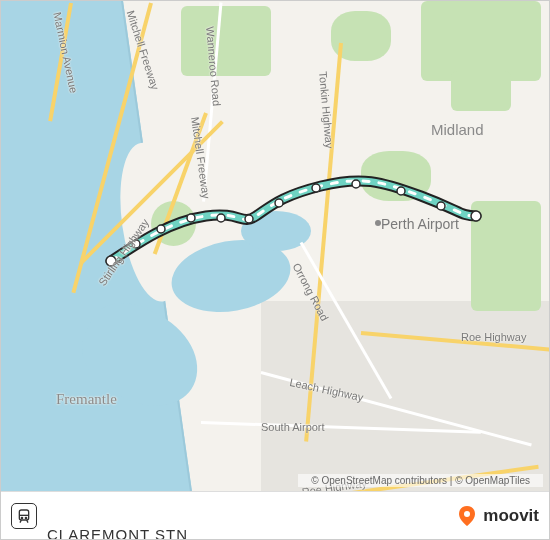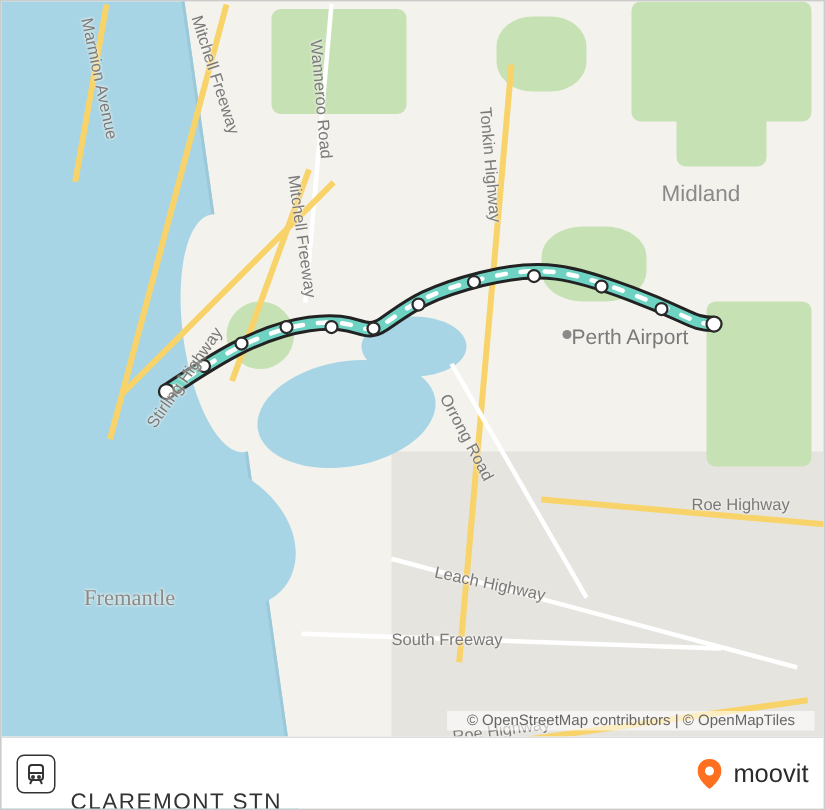--- a/index.html
+++ b/index.html
@@ -158,21 +158,21 @@
   .station-name {
     font-size: 15px;
     letter-spacing: 1px;
     color: #333;
     font-weight: 500;
     margin-top: 38px;
   }
   .brand {
     display:flex; align-items:center; gap:8px;
     font-size: 17px;
-    font-weight: 400;
+    font-weight: 700;
     color: #2b2b2b;
   }
   .brand-pin svg { width:16px; height:20px; display:block; }
 </style>
 </head>
 <body>
 
 <div class="frame">
   <div class="map-canvas">
     <div class="land"></div>
@@ -229,34 +229,34 @@
       <circle class="stop" cx="220" cy="217" r="4"></circle>
       <circle class="stop" cx="248" cy="218" r="4"></circle>
       <circle class="stop" cx="278" cy="202" r="4"></circle>
       <circle class="stop" cx="315" cy="187" r="4"></circle>
       <circle class="stop" cx="355" cy="183" r="4"></circle>
       <circle class="stop" cx="400" cy="190" r="4"></circle>
       <circle class="stop" cx="440" cy="205" r="4"></circle>
       <circle class="stop" cx="475" cy="215" r="5"></circle>
     </svg>
 
-    <span class="map-label place" style="left:440px; top:120px;">Midland</span>
+    <span class="map-label place" style="left:430px; top:120px;">Midland</span>
     <span class="map-label place" style="left:55px; top:390px;font-family:Liberation Serif, serif;">Fremantle</span>
     <span class="map-label" style="left:380px; top:215px; font-size:14px;">Perth Airport</span>
     <span class="poi-dot" style="left:374px; top:219px;"></span>
 
     <span class="map-label road-lbl" style="left:62px; top:10px; transform:rotate(78deg);">Marmion Avenue</span>
     <span class="map-label road-lbl" style="left:135px; top:8px; transform:rotate(72deg);">Mitchell Freeway</span>
     <span class="map-label road-lbl" style="left:200px; top:115px; transform:rotate(82deg);">Mitchell Freeway</span>
     <span class="map-label road-lbl" style="left:215px; top:25px; transform:rotate(85deg);">Wanneroo Road</span>
     <span class="map-label road-lbl" style="left:328px; top:70px; transform:rotate(85deg);">Tonkin Highway</span>
     <span class="map-label road-lbl" style="left:95px; top:280px; transform:rotate(-55deg);">Stirling Highway</span>
     <span class="map-label road-lbl" style="left:300px; top:260px; transform:rotate(62deg);">Orrong Road</span>
     <span class="map-label road-lbl" style="left:290px; top:375px; transform:rotate(12deg);">Leach Highway</span>
-    <span class="map-label road-lbl" style="left:260px; top:420px;">South Freeway</span>
+    <span class="map-label road-lbl" style="left:260px; top:420px;">South Airport</span>
     <span class="map-label road-lbl" style="left:460px; top:330px;">Roe Highway</span>
     <span class="map-label road-lbl" style="left:300px; top:485px; transform:rotate(-8deg);">Roe Highway</span>
 
     <div class="attribution">© OpenStreetMap contributors | © OpenMapTiles</div>
   </div>
 
   <div class="bottom-bar">
     <div class="station-group">
       <span class="train-icon">
         <svg viewBox="0 0 24 24" fill="none" stroke="#333" stroke-width="2">

